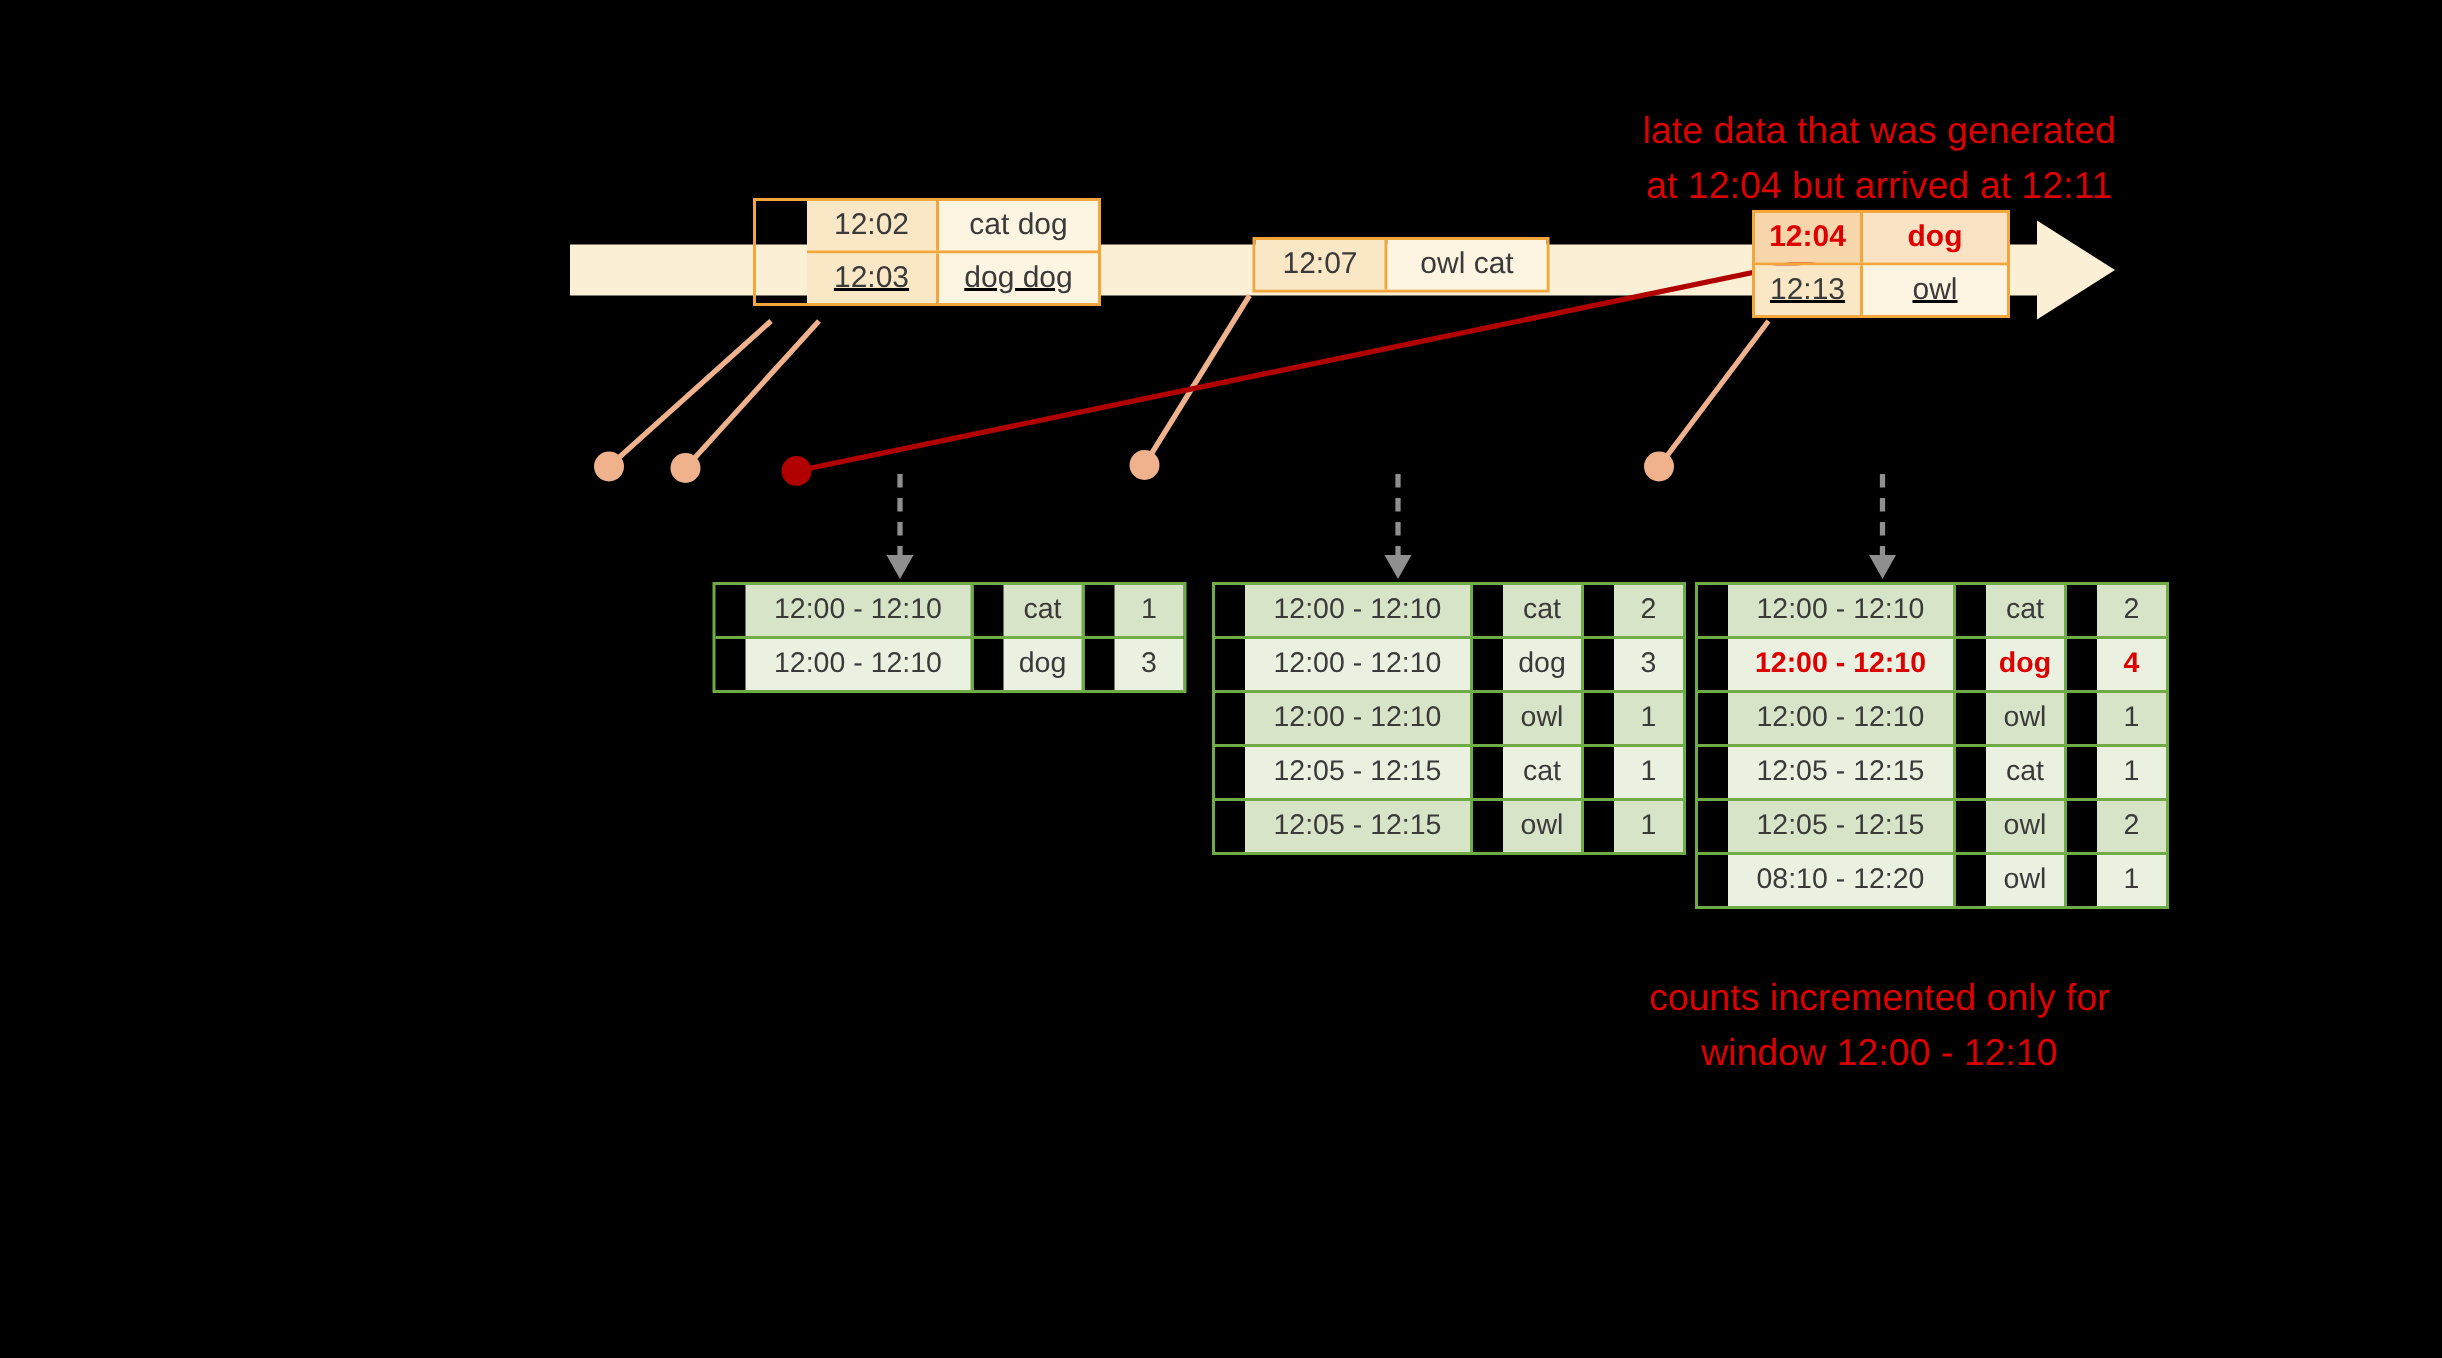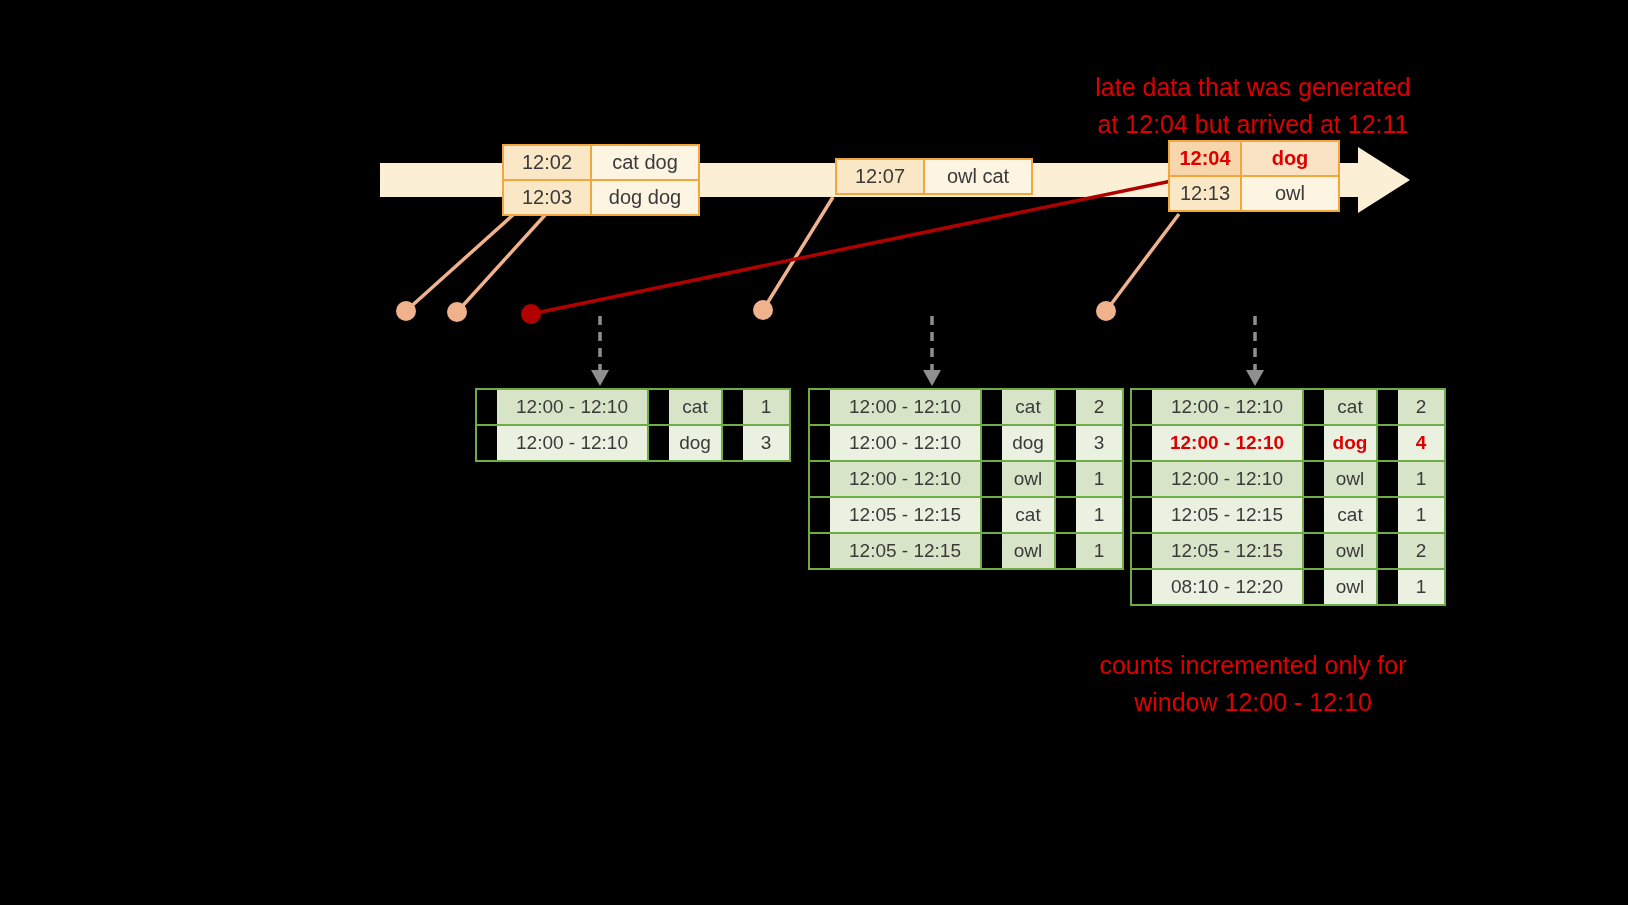--- a/index.html
+++ b/index.html
@@ -14,21 +14,21 @@
   .gfx { position: absolute; left: 0; top: 0; }
 
   
   .etable {
     position: absolute;
     border: 2px solid var(--event-border);
     display: flex;
     flex-direction: column;
   }
   .etable .trow { display: flex; }
-  .etable .trow + .trow { border-top: 2px solid var(--event-border); }
+  .etable .trow + .trow { border-top: 2px solid var(--event-border); text-decoration: underline; }
   .etable .tcell {
     height: 33px;
     display: flex; align-items: center; justify-content: center;
     font-size: 20px;
     color: var(--cell-text);
   }
   .etable .c0 { width: 86px;  background: var(--event-time-fill); border-right: 2px solid var(--event-border); }
   .etable .c1 { width: 106px; background: var(--event-word-fill); }
   .etable.narrow .c0 { width: 70px; }
   .etable.narrow .c1 { width: 96px; }
@@ -103,21 +103,21 @@
     <polygon points="591,370 609,370 600,386" fill="#8F8F8F"></polygon>
     <polygon points="923,370 941,370 932,386" fill="#8F8F8F"></polygon>
     <polygon points="1246,370 1264,370 1255,386" fill="#8F8F8F"></polygon>
   </svg>
 
   <div class="note" style="left: 1023px; top: 52px;">
     <div>late data that was generated</div>
     <div>at 12:04 but arrived at 12:11</div>
   </div>
 
-  <div class="etable" style="left: 502px; top: 144px;">
+  <div class="etable" style="left: 502px; top: 132px; padding-left: 34px;">
       <div class="trow">
         <div class="tcell c0">12:02</div>
         <div class="tcell c1">cat dog</div>
       </div>
       <div class="trow">
         <div class="tcell c0">12:03</div>
         <div class="tcell c1">dog dog</div>
       </div>
     </div>
 

